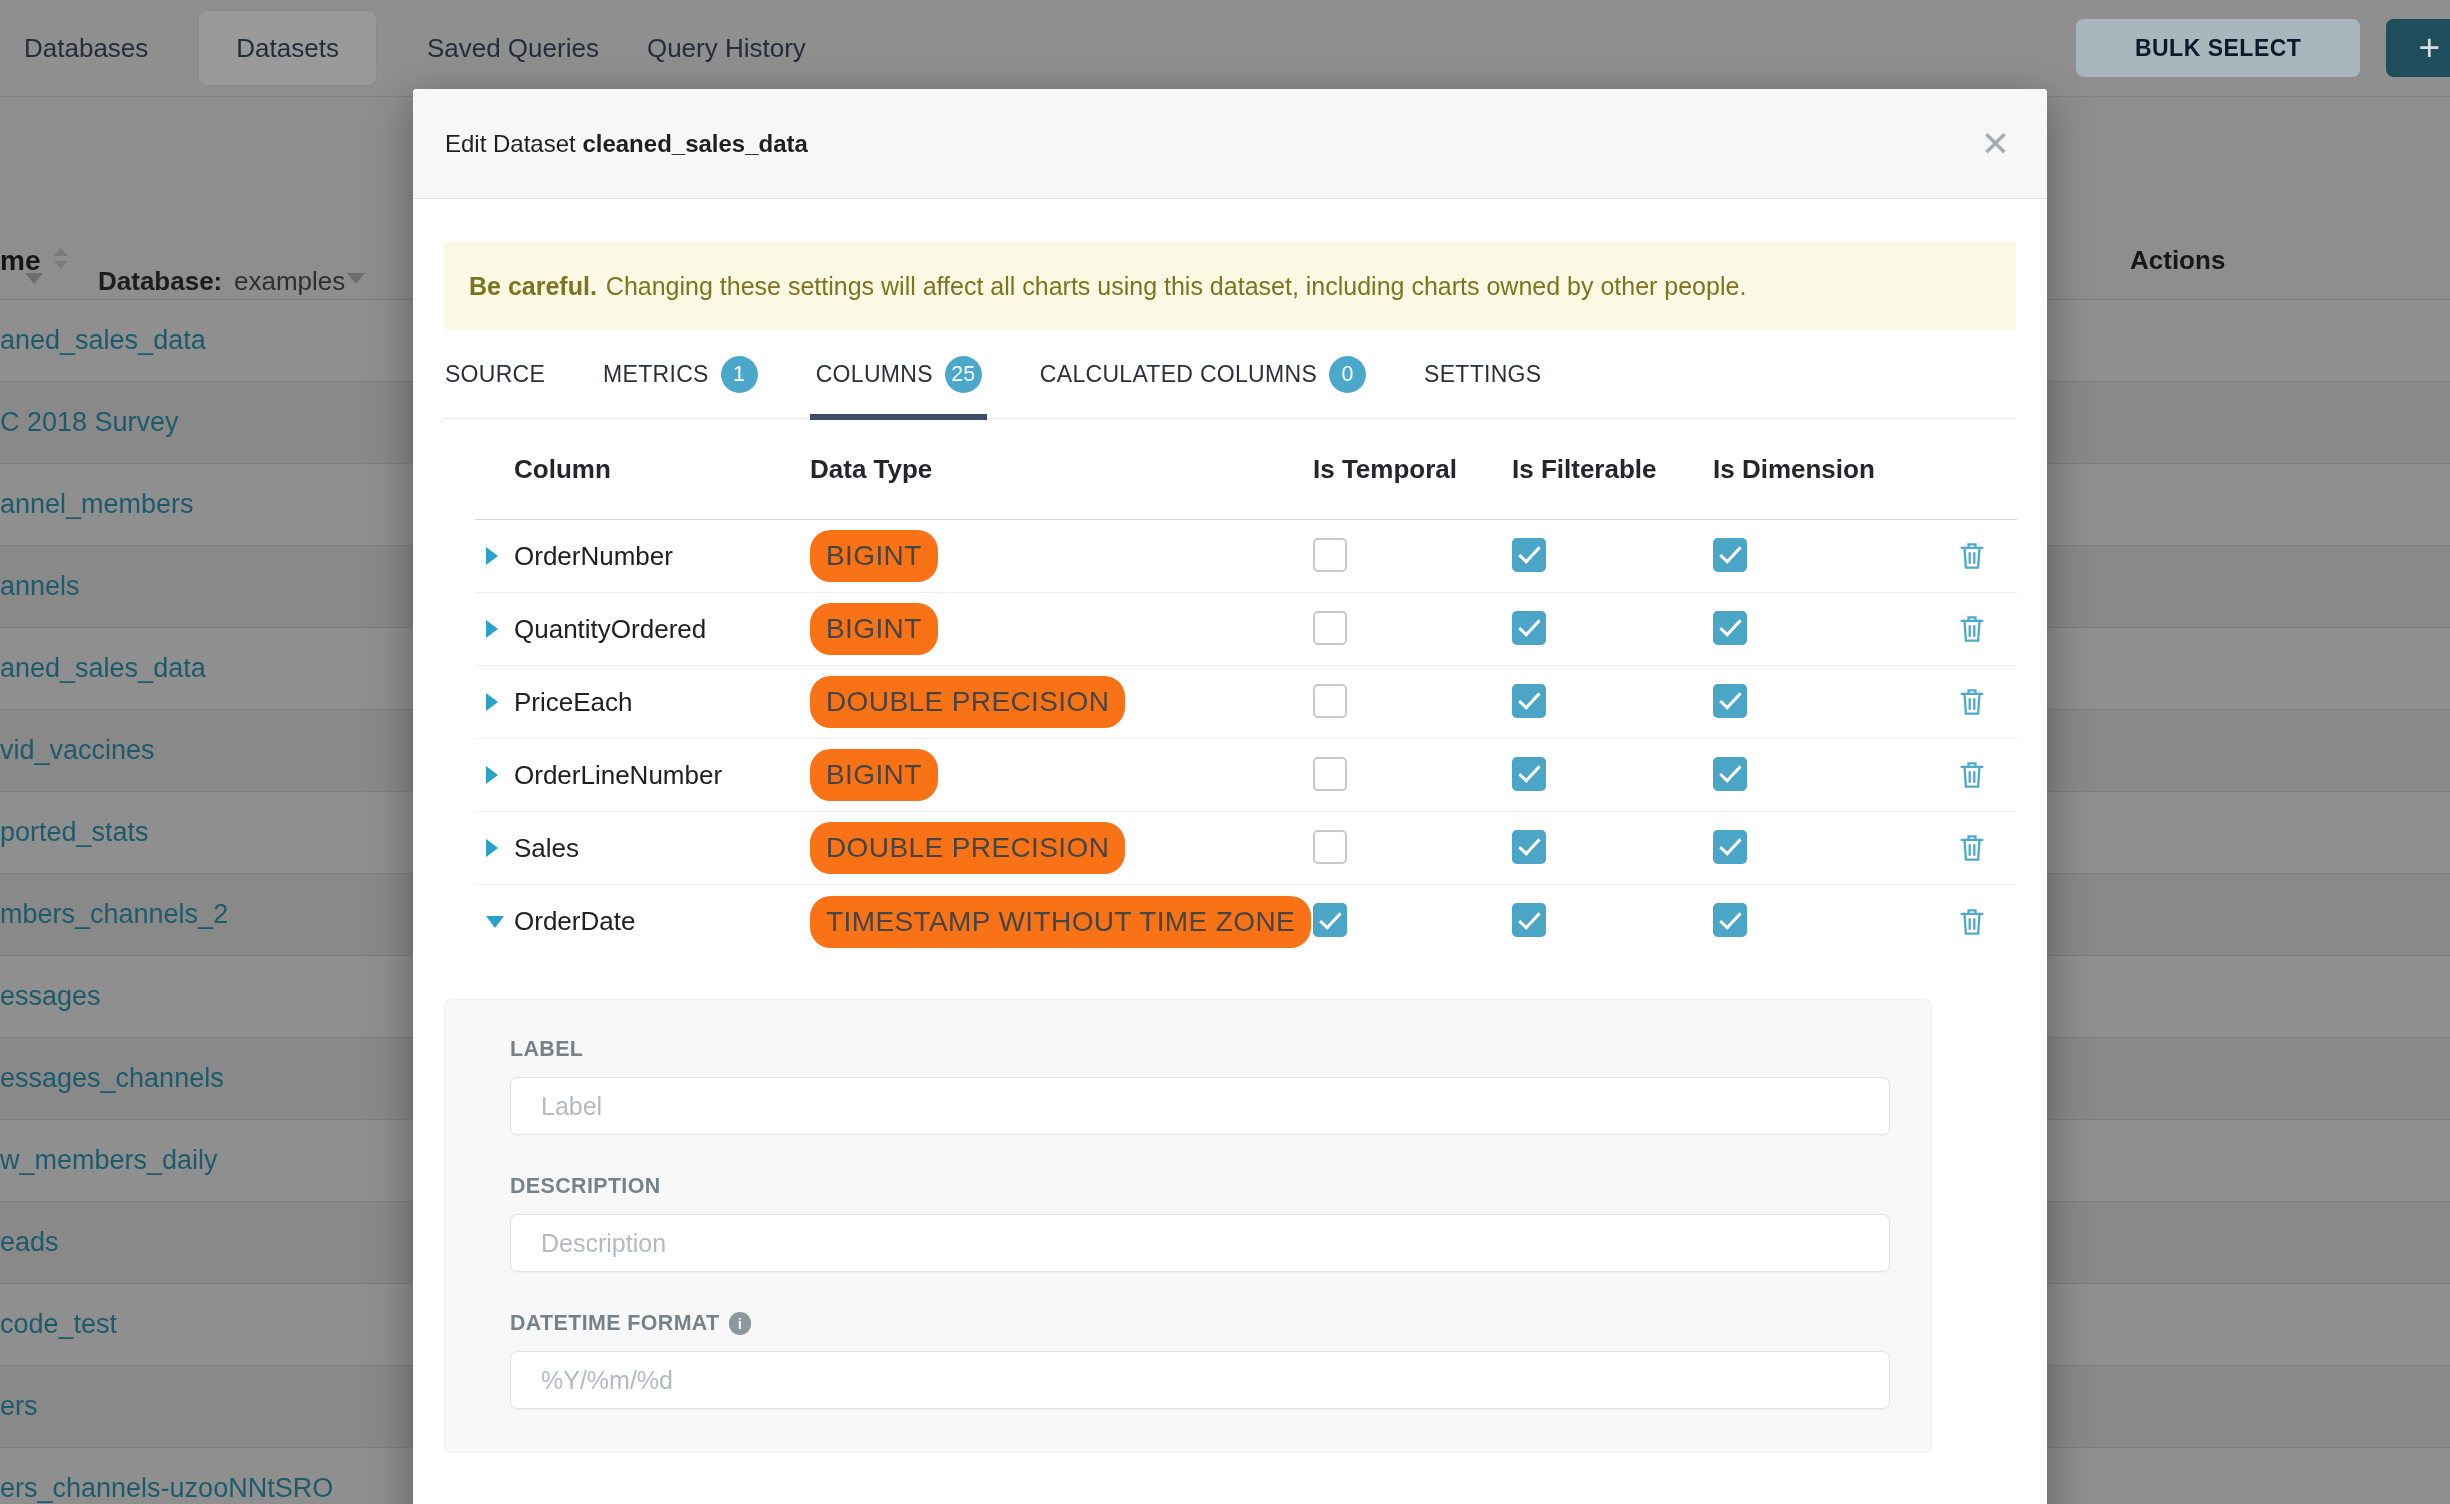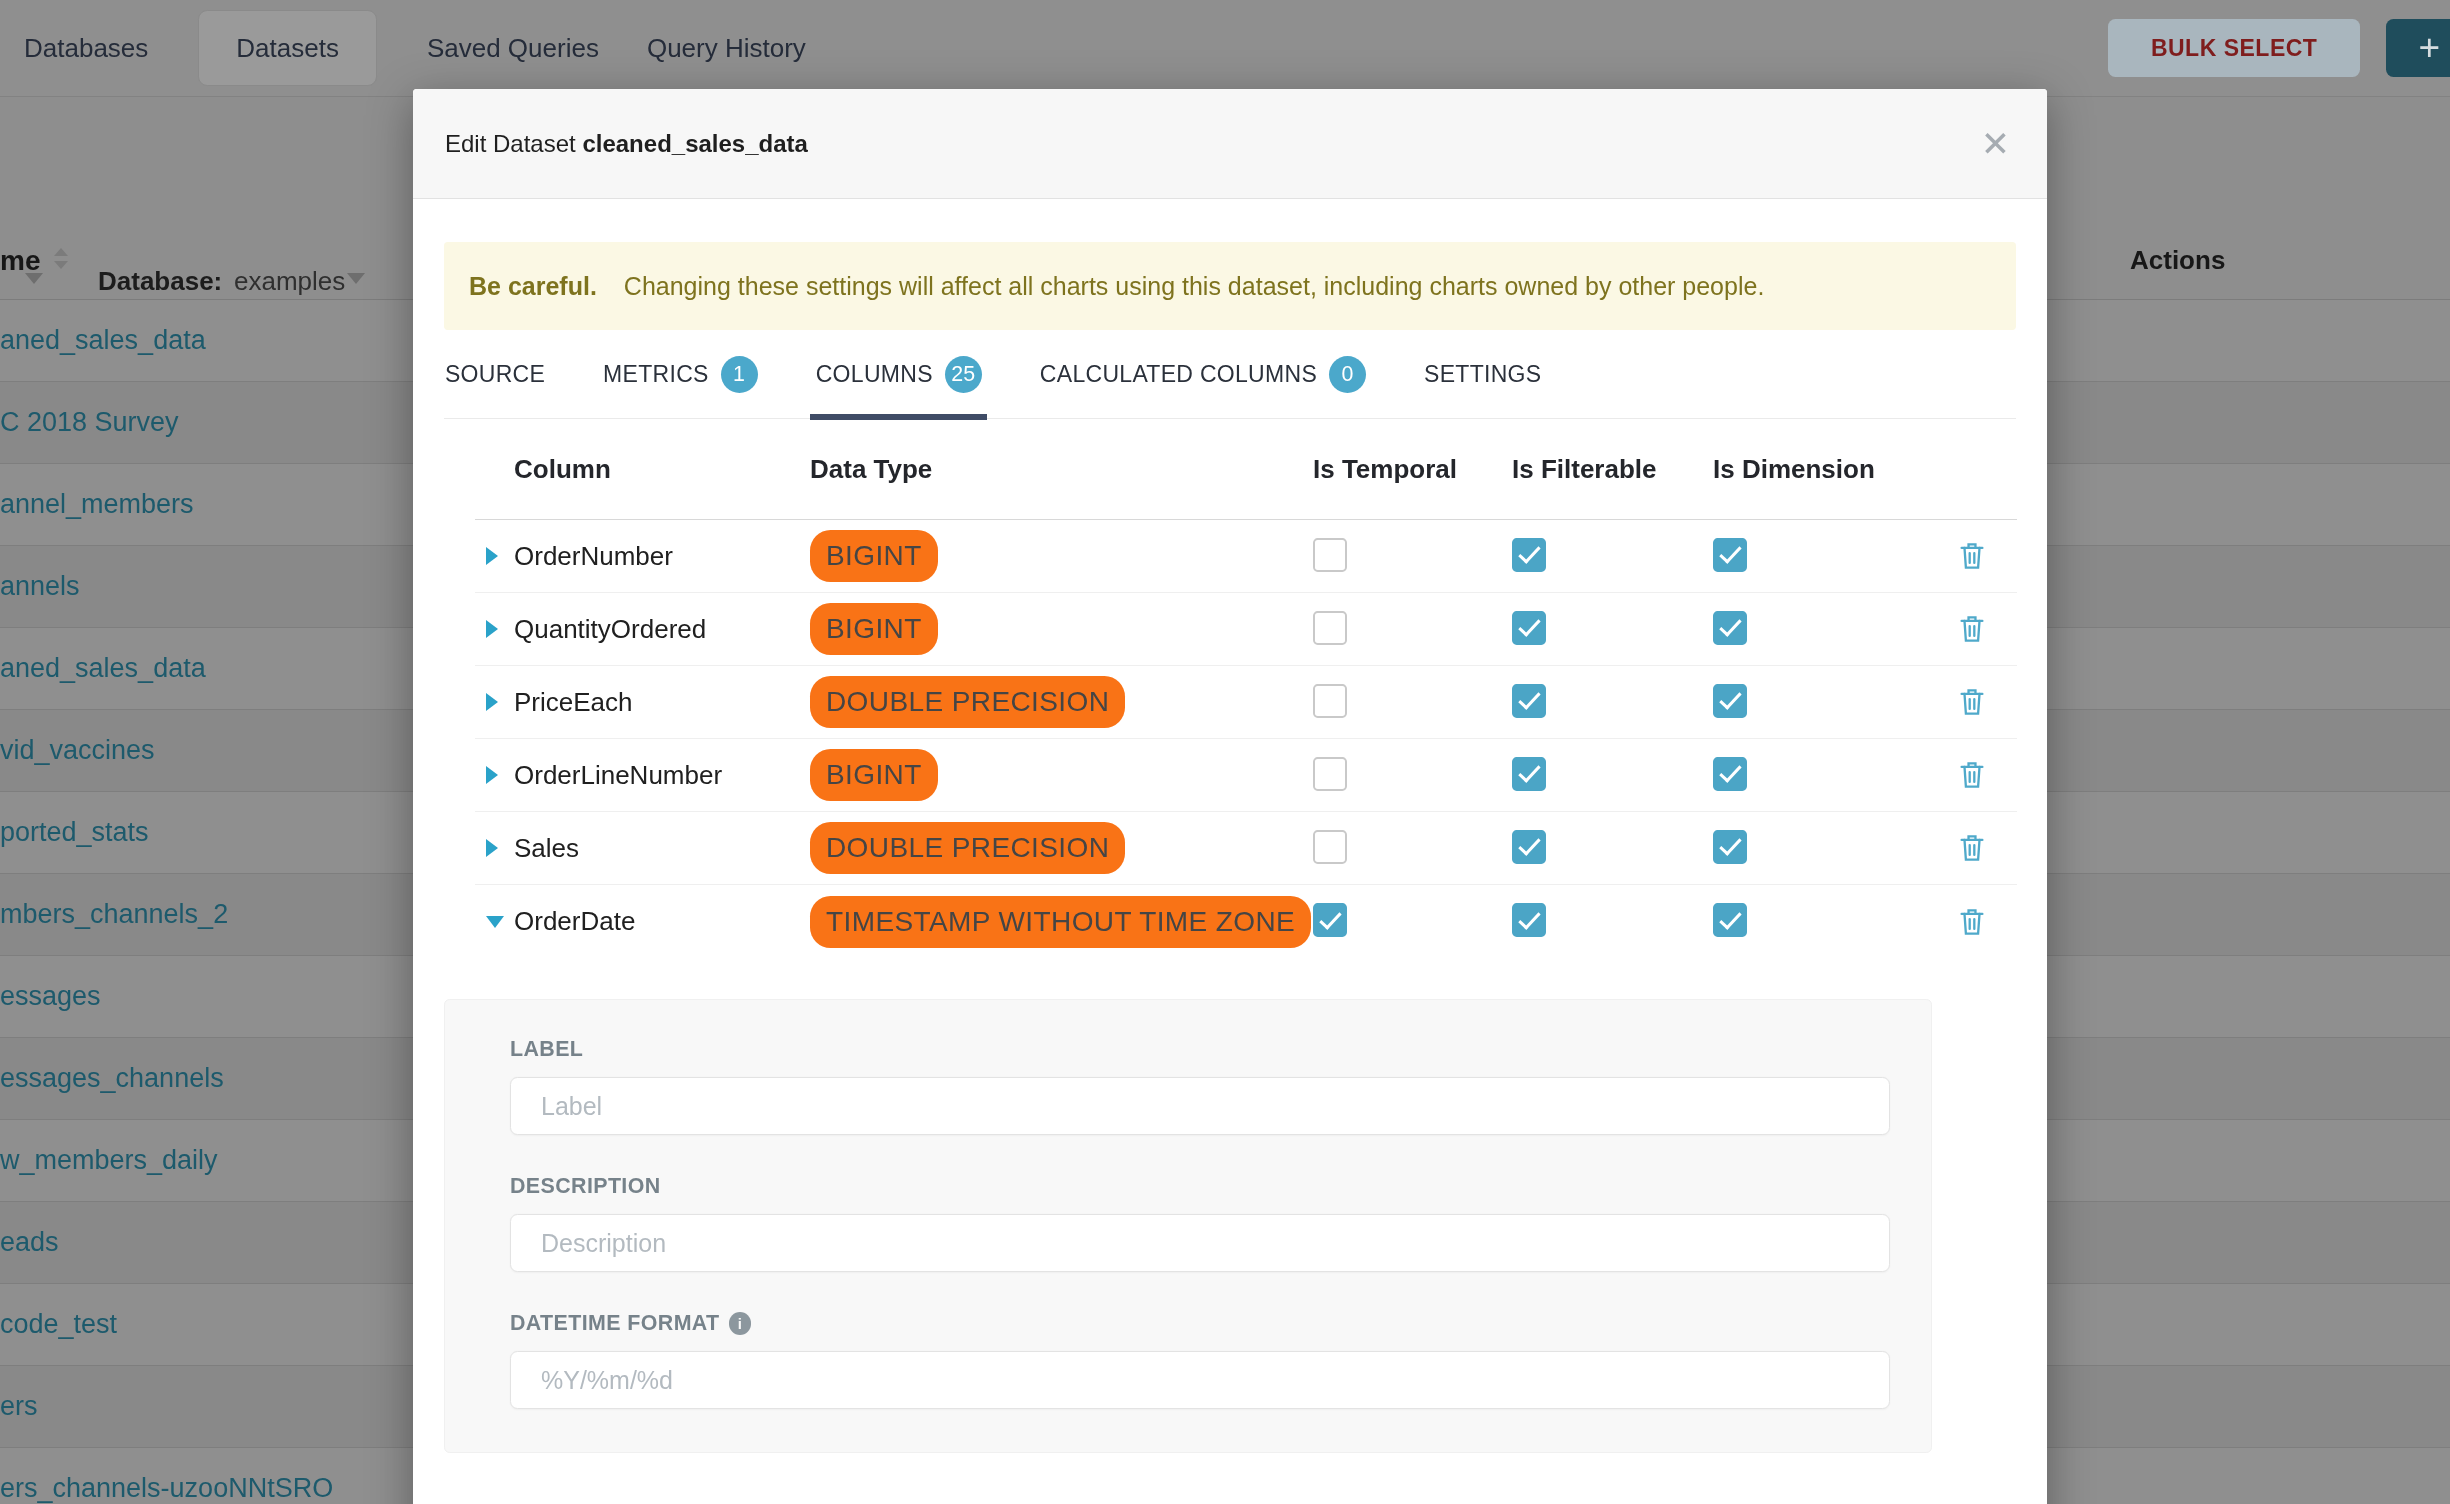--- a/index.html
+++ b/index.html
@@ -19,23 +19,23 @@
   .bg-nav-tab {
     font-size:26px; color:#252c3a; padding:0 24px; height:97px;
     display:flex; align-items:center; cursor:pointer;
   }
   .bg-nav-tab.active {
     background:#9a9a9a; border-radius:9.3px; height:76px; margin:0 26px;
     padding:0 37px; border:0.9px solid #8a8a8a;
   }
   .bg-nav-right { margin-left:auto; display:flex; align-items:center; gap:26px; }
   .bulk-select-btn {
-    background:#a9b6be; color:#7f1d1d; font-size:23px; font-weight:700;
+    background:#a9b6be; color:#0f172a; font-size:23px; font-weight:700;
     letter-spacing:0.5px; border:none; border-radius:7.5px;
-    height:58px; padding:0 43px; cursor:pointer;
+    height:58px; padding:0 59px; cursor:pointer;
   }
   .add-btn {
     background:#1f4d5c; color:#d6dcdf; border:none; border-radius:7.5px;
     height:58px; width:86px; font-size:37px; font-weight:400;
     display:flex; align-items:center; justify-content:center; cursor:pointer;
     margin-right:-22.4px;
   }
   .bg-filterbar { position:absolute; left:0; top:121px; width:413px; height:75px; }
   .caret-down {
     width:0; height:0; display:inline-block;
@@ -80,21 +80,21 @@
   .modal-close {
     margin-left:auto; font-size:35px; color:#a6acb2; background:none; border:none;
     cursor:pointer; line-height:1; font-weight:400;
   }
   .modal-body { padding:0 31px; }
   .warning-banner {
     margin-top:43px; height:88px; border-radius:3.7px;
     background:#fbf8e4; color:#7e731e; font-size:25px;
     display:flex; align-items:center; padding:0 25px;
   }
-  .warning-banner b { font-weight:700; margin-right:27px; white-space:nowrap; }
+  .warning-banner b { font-weight:700; margin-right:9px; white-space:nowrap; }
   .tabs-row {
     height:89px; border-bottom:1.9px solid #eaeaea;
     display:flex; align-items:center; gap:58px; padding:0 0.9px;
   }
   .tab {
     position:relative; height:89px; display:flex; align-items:center; gap:12px;
     font-size:23px; letter-spacing:0.3px; color:#2b313b; cursor:pointer;
   }
   .tab .underline { display:none; }
   .tab.active .underline {

